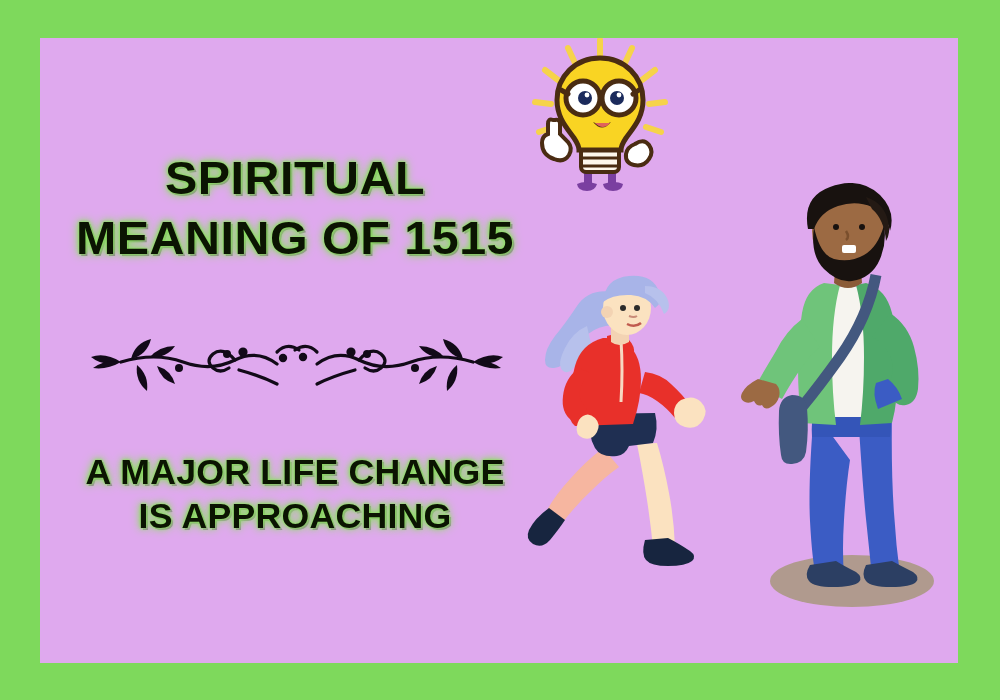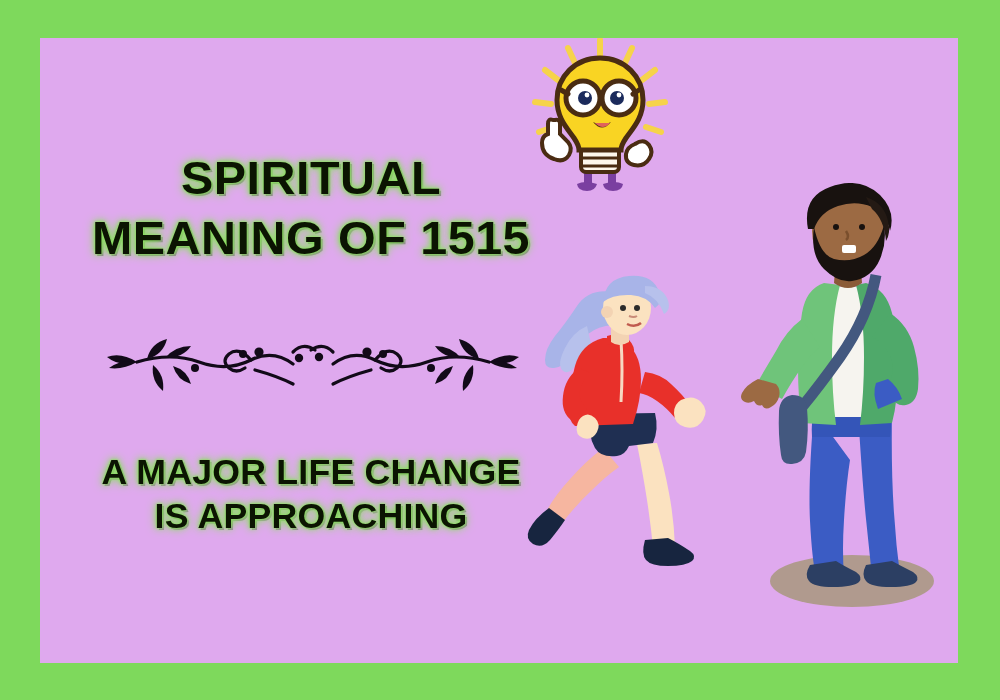--- a/index.html
+++ b/index.html
@@ -25,21 +25,21 @@
     top: 38px;
     width: 918px;
     height: 625px;
     background: #dfa9ee;
     overflow: hidden;
   }
 
   
   .text-block {
     position: absolute;
-    left: 16px;
+    left: 0;
     top: 0;
     width: 520px;
     height: 100%;
     pointer-events: none;
   }
 
   .headline {
     position: absolute;
     left: 0;
     top: 110px;

